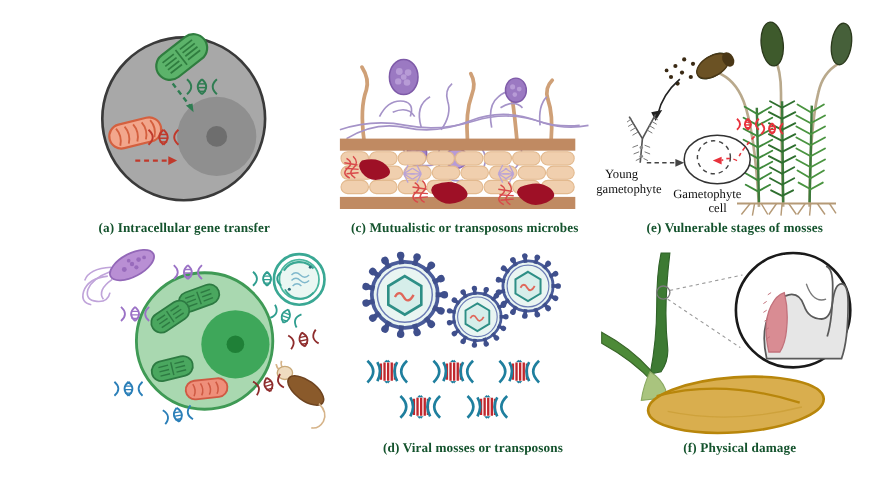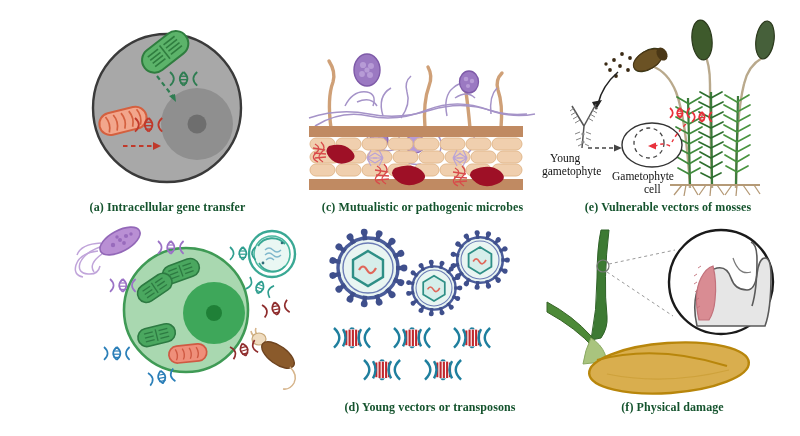--- a/index.html
+++ b/index.html
@@ -365,21 +365,21 @@
       <g>
         <path d="M168 130 q17 -7 27 1 q9 8 -3 13 q-14 6 -24 -4 q-6 -6 0 -10z" fill="#9e1026"></path>
       </g>
       <g stroke="#d94a4a" stroke-width="1.3" fill="none">
         <path d="M150 128 q7 4 1 9 q-6 5 2 9"></path>
           <path d="M157 126 q6 6 0 11 q-5 5 2 9"></path>
         <path d="M148 132 l13 2 M149 137 l13 1 M150 142 l12 -1"></path>
       </g>
     </svg>
   </div>
-  <div class="caption" style="left:295px;top:200px;width:255px;">(c) Mutualistic or pathogenic microbes</div>
+  <div class="caption" style="left:295px;top:200px;width:255px;">(c) Mutualistic or transposons microbes</div>
 
   <div class="panel" style="left:322px;top:232px;width:210px;height:162px;">
     <svg width="210" height="162" viewBox="0 0 210 162">
       <defs>
         <g id="virusGlyph">
           <circle cx="0" cy="0" r="30" fill="#e9f5f2" stroke="#4a5c9a" stroke-width="3.4"></circle>
           <circle cx="0" cy="0" r="25" fill="#e9f5f2" stroke="#6b7cb5" stroke-width="1.4"></circle>
           <polygon points="0,-17 15,-8 15,9 0,18 -15,9 -15,-8" fill="#d6eeea" stroke="#2e8f86" stroke-width="2.4"></polygon>
           <path d="M-9 2 q4 -7 8 0 q4 7 9 -2" fill="none" stroke="#e0675a" stroke-width="2.2"></path>
           <g fill="#3f4f8c">
@@ -481,21 +481,21 @@
           <use href="#dnaGlyph" transform="translate(132,96) scale(.82)"></use>
         </g>
       <g>
           <use href="#dnaGlyph" transform="translate(42,128) scale(.82)"></use>
         </g>
       <g>
           <use href="#dnaGlyph" transform="translate(103,128) scale(.82)"></use>
         </g>
     </svg>
   </div>
-  <div class="caption" style="left:315px;top:400px;width:230px;">(d) Young vectors or transposons</div>
+  <div class="caption" style="left:315px;top:400px;width:230px;">(d) Viral mosses or transposons</div>
 
   <div class="panel" style="left:528px;top:20px;width:265px;height:175px;margin-left:16px;">
     <svg width="265" height="175" viewBox="0 0 265 175">
 
       <g>
         <g fill="none" stroke="#b9a98c" stroke-width="2.4">
           <path d="M146 168 q-4 -70 -14 -96 q-8 -20 -24 -26"></path>
           <path d="M168 168 q-2 -76 -2 -104 q0 -20 -6 -32"></path>
           <path d="M192 168 q0 -72 8 -104 q4 -18 18 -26"></path>
         </g>
@@ -606,21 +606,21 @@
         <path d="M126 126 q-8 -4 -14 0" fill="none" stroke="#e8323c" stroke-width="1.4" stroke-dasharray="3.5,3"></path>
         <polygon points="104,126 112,122.5 112,129.5" fill="#e8323c"></polygon>
       </g>
 
       <text x="6" y="142" font-family="Liberation Serif, serif" font-size="11.5" fill="#111111">Young</text>
       <text x="-2" y="155" font-family="Liberation Serif, serif" font-size="11.5" fill="#111111">gametophyte</text>
       <text x="68" y="160" font-family="Liberation Serif, serif" font-size="11.5" fill="#111111">Gametophyte</text>
       <text x="100" y="173" font-family="Liberation Serif, serif" font-size="11.5" fill="#111111">cell</text>
     </svg>
   </div>
-  <div class="caption" style="left:548px;top:200px;width:240px;">(e) Vulnerable vectors of mosses</div>
+  <div class="caption" style="left:548px;top:200px;width:240px;">(e) Vulnerable stages of mosses</div>
 
   <div class="panel" style="left:545px;top:228px;width:250px;height:168px;">
     <svg width="250" height="168" viewBox="0 0 250 168">
 
       <g>
         <path d="M64 2 q-6 50 -2 86 q1 12 -6 22 l-10 2 q6 -30 6 -62 q0 -30 4 -48z" fill="#3d7a33" stroke="#2f6228" stroke-width="1"></path>
         <path d="M2 74 q26 14 44 34 q5 6 3 12 q-18 -20 -47 -36z" fill="#4d8a38" stroke="#386428" stroke-width="1"></path>
         <path d="M46 110 q10 6 14 16 q2 6 -4 8 l-18 2 q2 -14 8 -26z" fill="#a9c47e" stroke="#8aa962" stroke-width="1"></path>
       </g>
 

